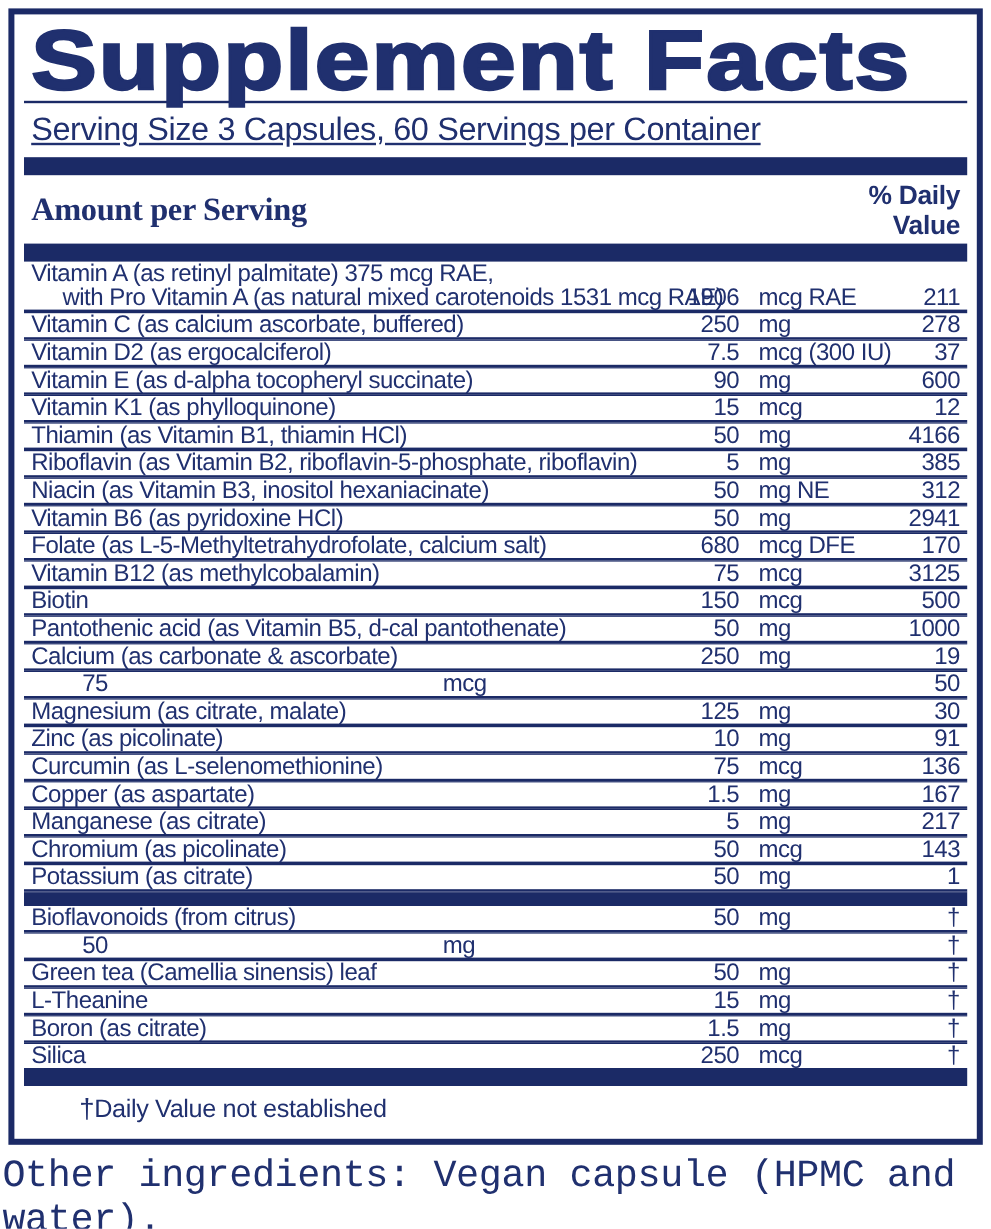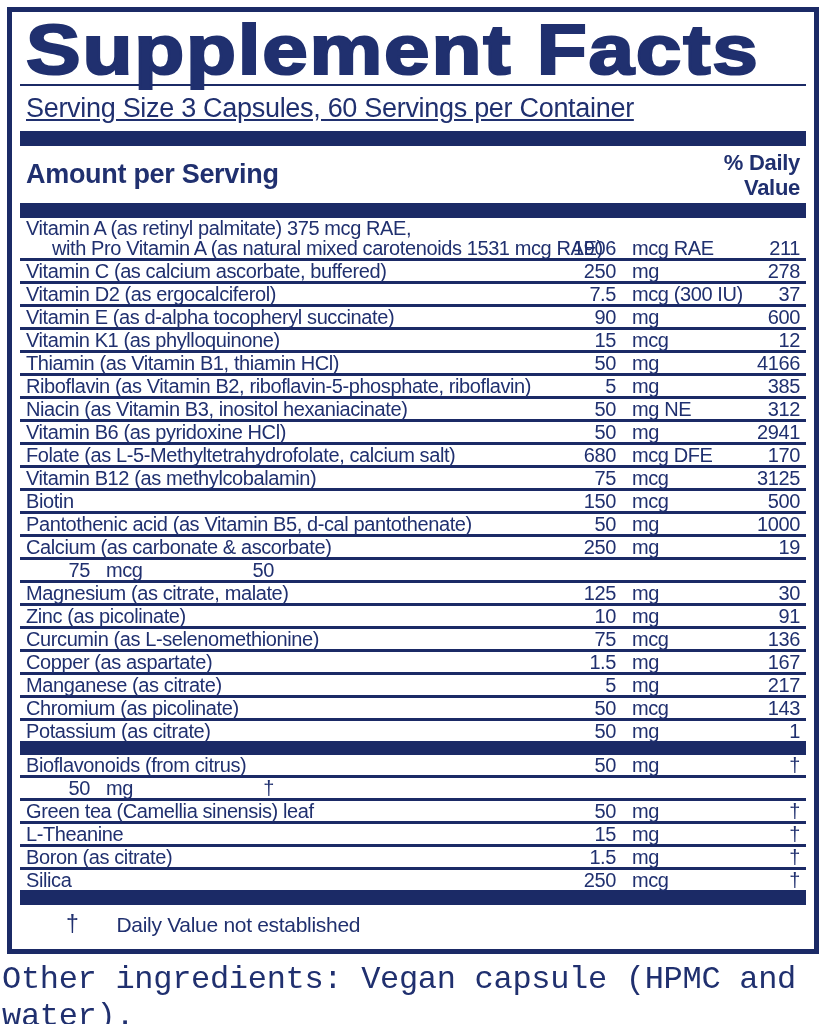--- a/index.html
+++ b/index.html
@@ -20,43 +20,43 @@
     letter-spacing:1.5px; white-space:nowrap;
     -webkit-text-stroke:2.2px var(--navy-text);
     transform:scaleX(1.17); transform-origin:left center;
     margin-top:7px;
   }
   .title-rule { height:2px; background:var(--navy-bar); margin:7px -6px 0 -6px; }
   .serving { font-size:27px; line-height:28px; letter-spacing:-0.3px; margin:8px 0 9px 0;text-decoration:underline; }
   .bar { height:15px; background:var(--navy-bar); margin:0 -6px; }
   .bar.mid { height:11px; }
   .hdr { display:flex; justify-content:space-between; align-items:flex-start; margin:4px 0 3px 0; }
-  .hdr-left { font-weight:bold; font-size:27px; letter-spacing:-0.3px; margin-top:9px; }
+  .hdr-left { font-weight:bold; font-size:27px; letter-spacing:-0.3px; margin-top:9px;font-family:Liberation Serif, serif; }
   .hdr-right { font-weight:bold; font-size:22px; line-height:25px; text-align:right; letter-spacing:-0.3px; }
   .rows {}
   .row {
     display:flex; align-items:flex-end;
     height:20px; font-size:20px; line-height:20px;
-    letter-spacing:-0.4px; white-space:nowrap;
+    letter-spacing:-0.4px; white-space:nowrap;justify-content:space-between;
   }
   .row.two-line { height:40px; }
   .cell-name { flex:1; min-width:0; overflow:visible; }
   .cell-name .indent { padding-left:26px; }
   .cell-amount { width:64px; text-align:right; }
   .cell-unit { width:122px; padding-left:16px; text-align:left; }
   .cell-dv { width:62px; text-align:right; }
   .rule {
     height:2px; background:var(--bg);
     border-top:2px solid var(--navy-bar);
     border-bottom:1px solid var(--navy-bar);
     margin:0 -6px;
   }
   .footnote { display:flex; align-items:center; font-size:21px; letter-spacing:-0.3px; margin:6px 0 7px 0; }
   .footnote .sym { margin-left:40px; font-size:23px; }
-  .footnote .txt { margin-left:38px; }
+  .footnote .txt { }
   .other { font-size:32px; letter-spacing:-0.3px; margin:7px 0 0 2px;font-family:Liberation Mono, monospace; }
 </style>
 </head>
 <body>
 
 <div class="label">
   <div class="title">Supplement Facts</div>
   <div class="title-rule"></div>
   <div class="serving">Serving Size 3 Capsules, 60 Servings per Container</div>
   <div class="bar"></div>

